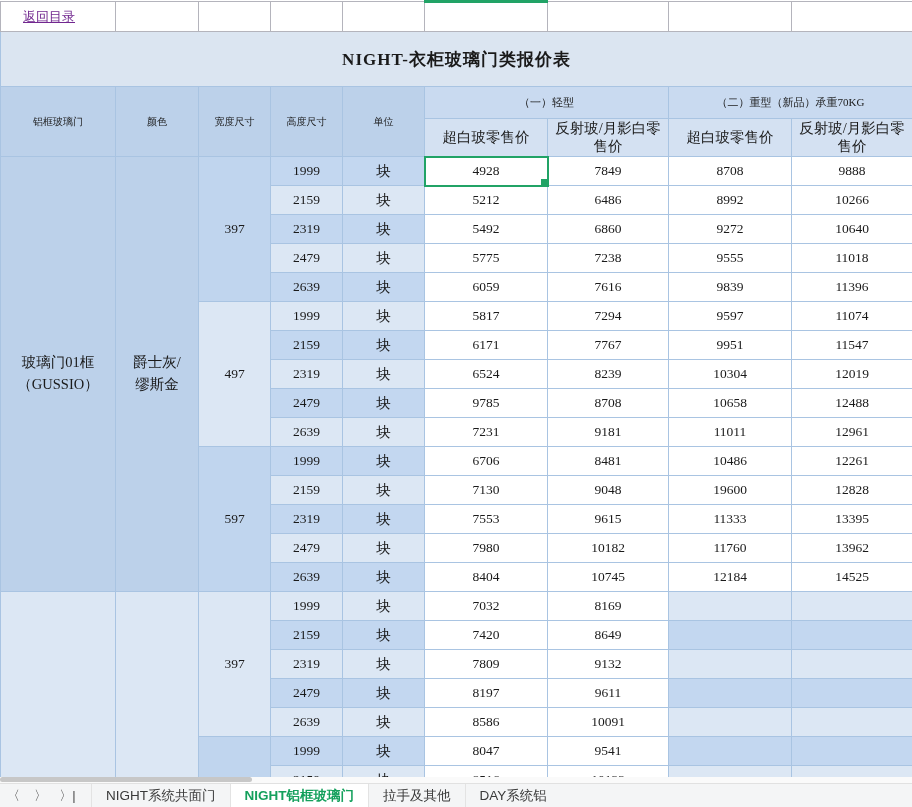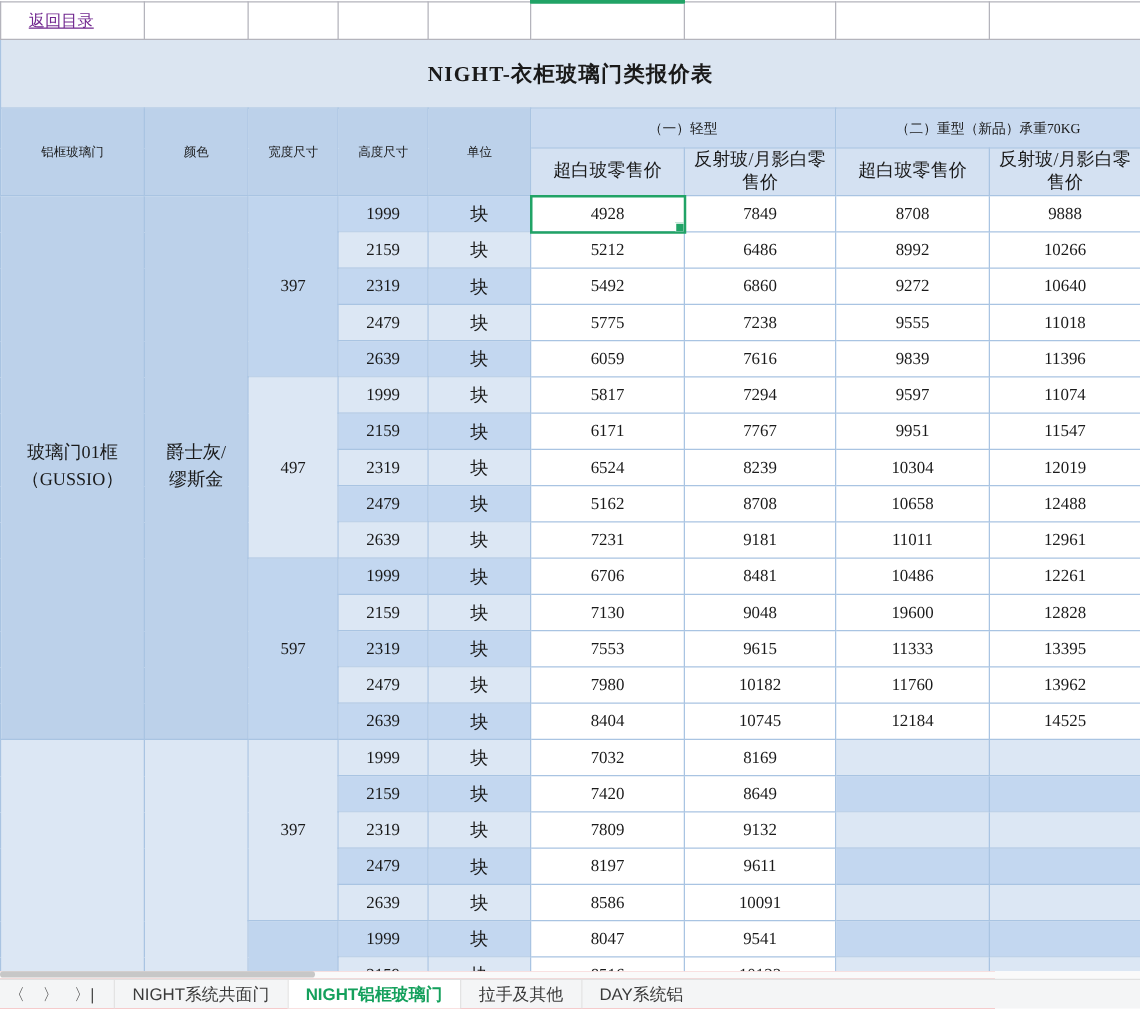--- a/index.html
+++ b/index.html
@@ -165,21 +165,21 @@
             <td class="bl">2319</td>
             <td class="bl unit">块</td>
             <td class="white">6524</td>
             <td class="white">8239</td>
             <td class="white">10304</td>
             <td class="white">12019</td>
           </tr>
           <tr>
             <td class="bd">2479</td>
             <td class="bd unit">块</td>
-            <td class="white">5162</td>
+            <td class="white">9785</td>
             <td class="white">8708</td>
             <td class="white">10658</td>
             <td class="white">12488</td>
           </tr>
           <tr>
             <td class="bl">2639</td>
             <td class="bl unit">块</td>
             <td class="white">7231</td>
             <td class="white">9181</td>
             <td class="white">11011</td>

